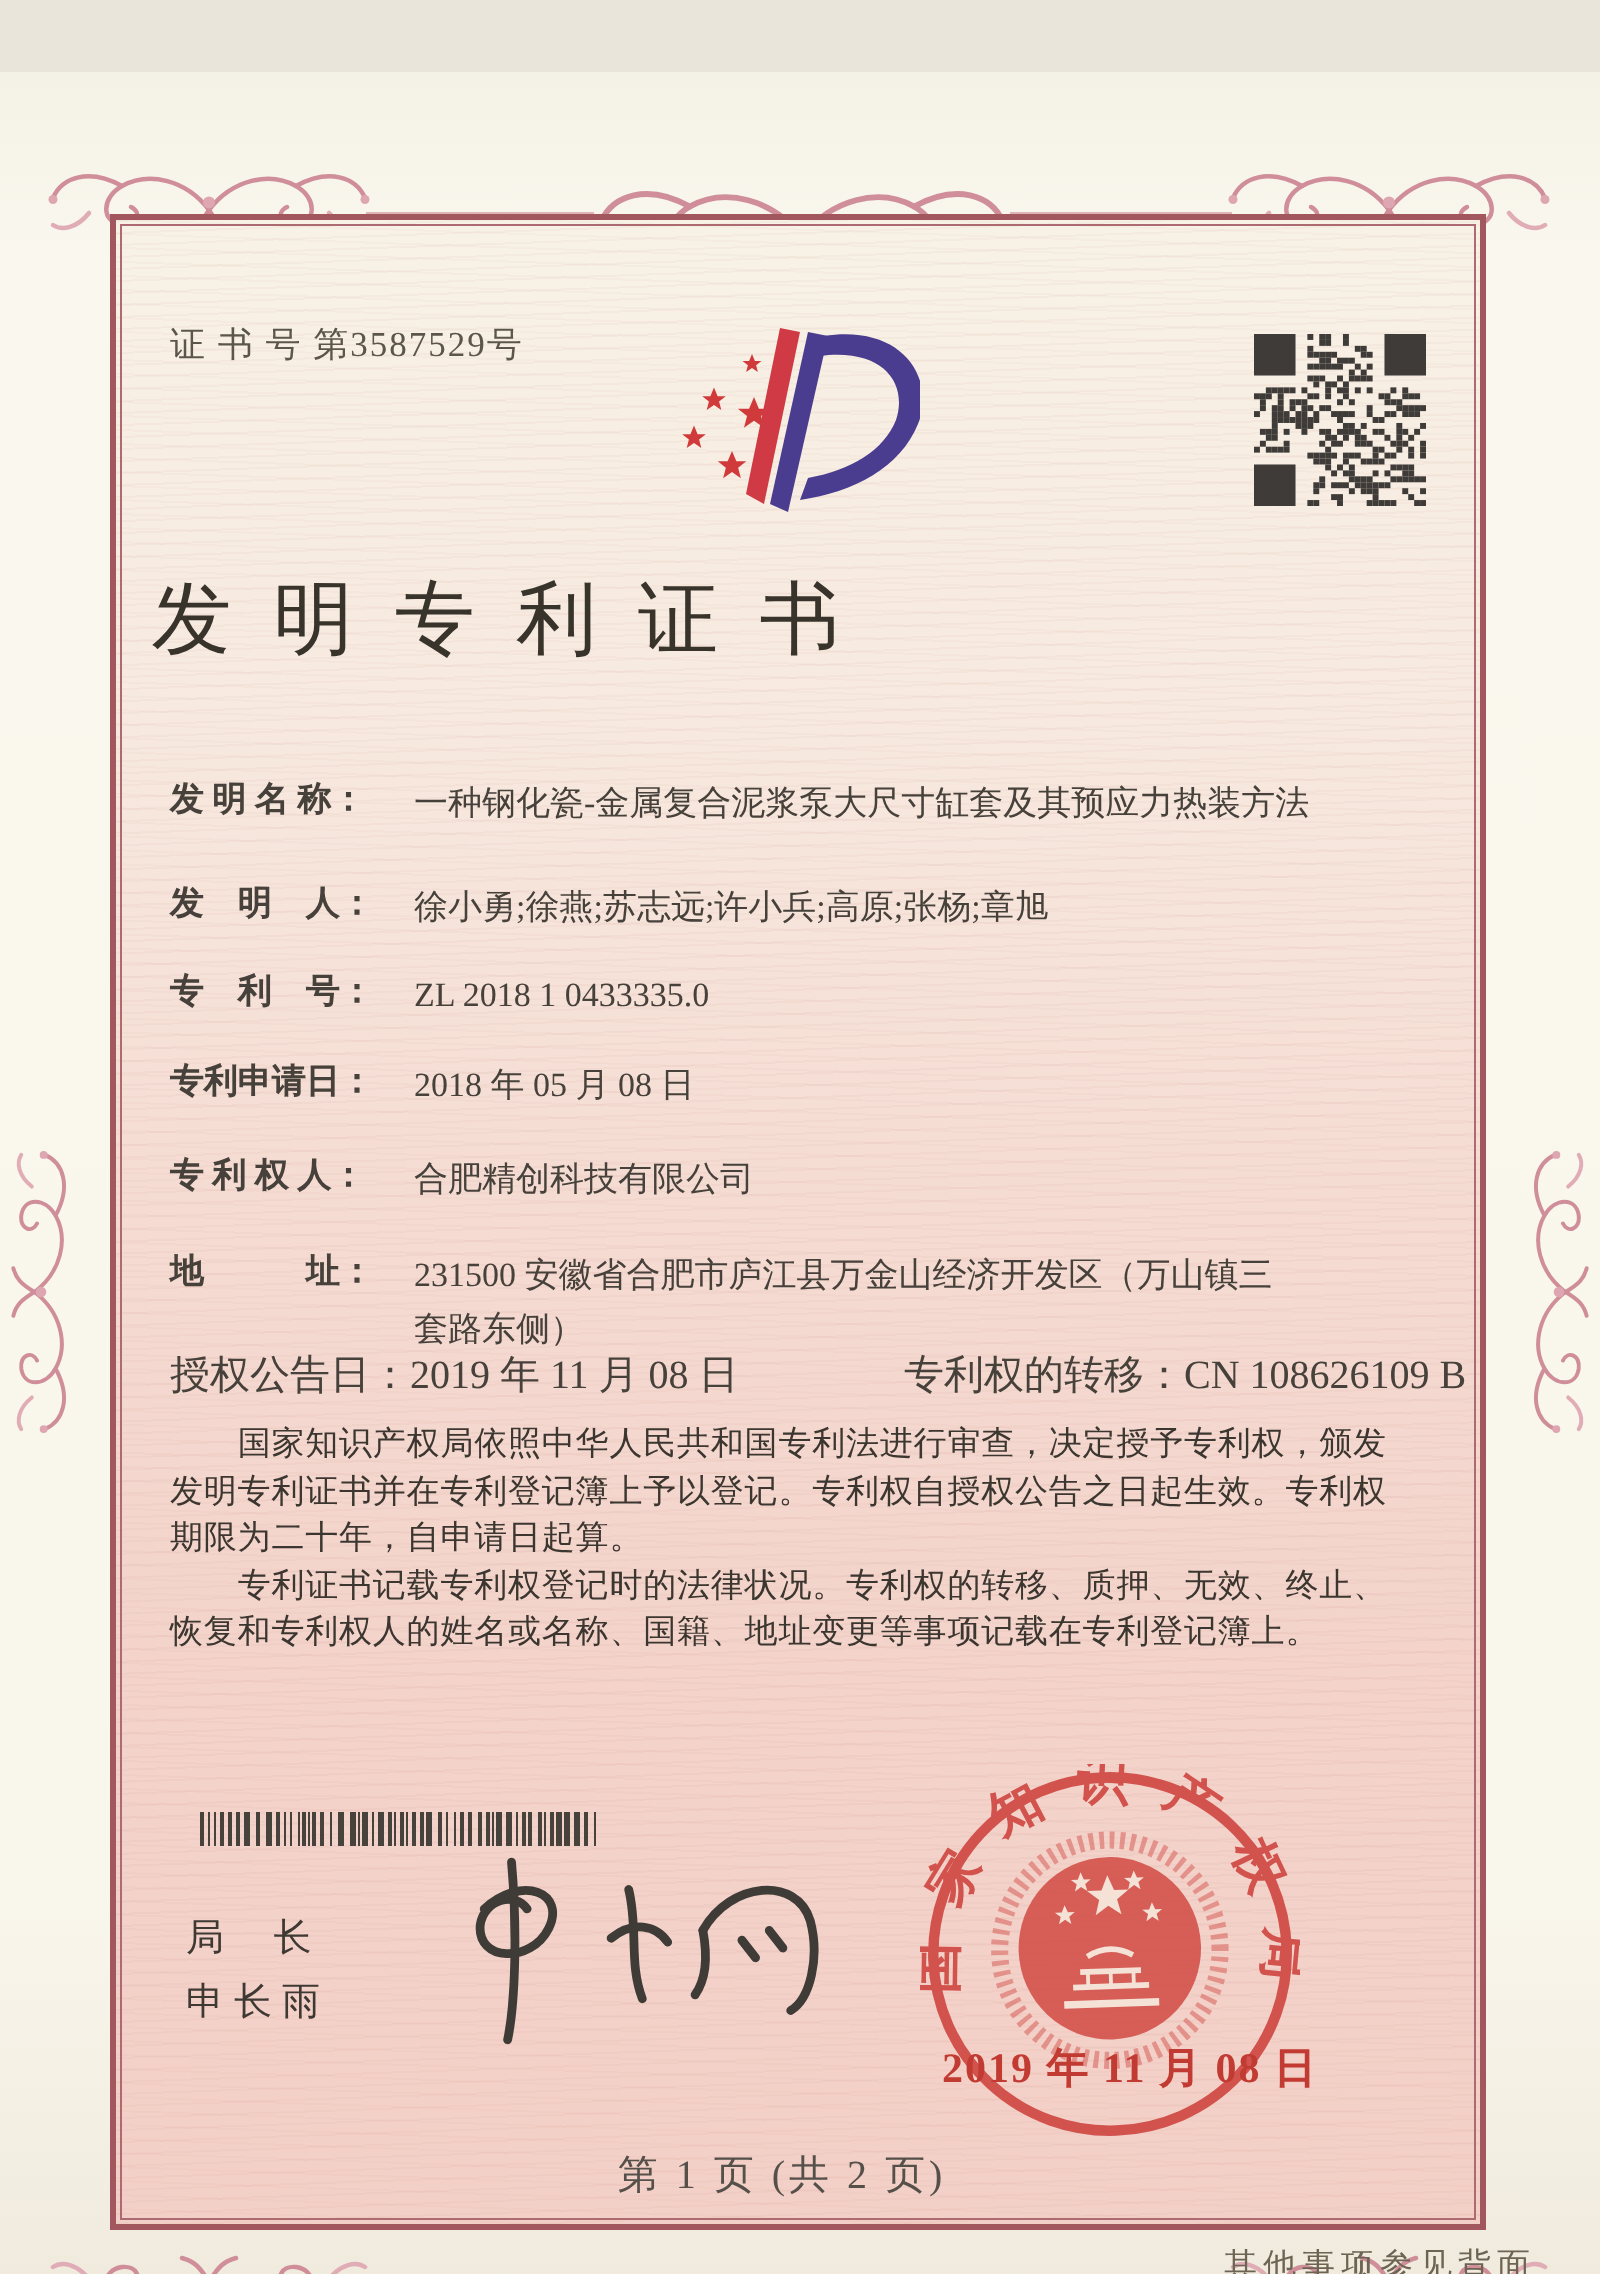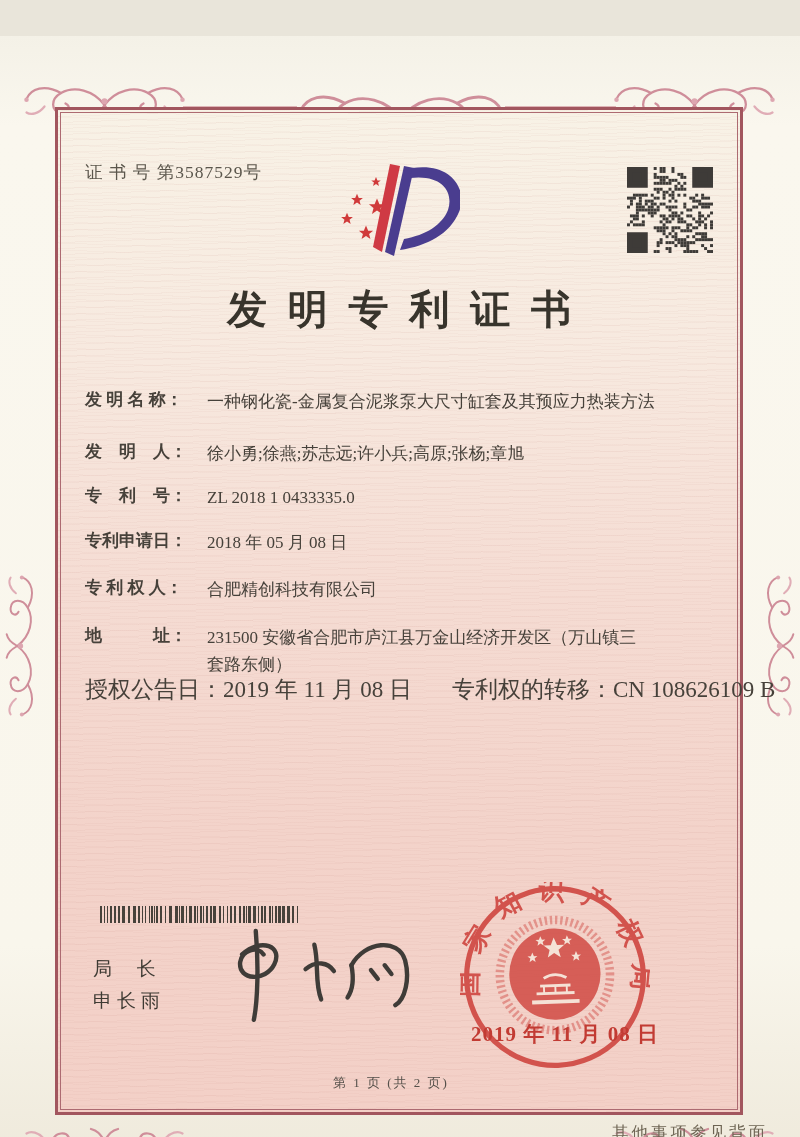--- a/index.html
+++ b/index.html
@@ -24,41 +24,41 @@
   }
   .frame::before{
     content:"";position:absolute;inset:2px;border:1px solid #ad6a71;pointer-events:none;
   }
   .abs{position:absolute;}
   .cert-no{left:85px;top:124px;font-size:17.5px;color:#5b564c;letter-spacing:1px;}
   .logo{left:330px;top:120px;}
   .qr{left:627px;top:131px;}
   .qr rect{fill:#3e3b38;}
   .title{
-    left:55px;top:246px;width:688px;text-align:center;
-    font-size:40px;font-weight:700;color:#38342c;
+    left:55px;top:246px;width:744px;text-align:left;
+    font-size:40px;font-weight:400;color:#38342c;
     letter-spacing:0.52em;text-indent:0.52em;
   }
   .field-row{left:85px;width:630px;font-size:17px;color:#46413a;}
   .flabel{display:inline-block;width:122px;vertical-align:top;white-space:nowrap;font-weight:bold;}
   .fvalue{display:inline-block;width:478px;vertical-align:top;line-height:27px;}
-  .grant-pair{font-size:23px;color:#46413a;white-space:nowrap;}
+  .grant-pair{font-size:20px;color:#46413a;white-space:nowrap;}
   .paras{left:85px;top:674px;width:616px;color:#3b362f;}
   .paras p{margin:0;font-size:16.5px;line-height:23.6px;text-indent:2.05em;letter-spacing:0.4px;}
   .barcode{left:100px;top:870px;}
   .barcode rect{fill:#47423b;}
   .director-title{left:93px;top:920px;font-size:19px;color:#3e3a33;letter-spacing:10px;}
   .director-name{left:93px;top:952px;font-size:19px;color:#3e3a33;letter-spacing:5px;}
   .signature{left:205px;top:888px;}
   .seal{left:460px;top:846px;opacity:0.9;}
   .seal-date{
     left:470px;top:984px;width:190px;text-align:center;
     font-size:21px;font-weight:700;color:#c23b33;letter-spacing:1px;white-space:nowrap;
   }
-  .page-no{left:55px;top:1038px;width:672px;text-align:center;font-size:13px;color:#55504a;letter-spacing:2px;}
+  .page-no{left:55px;top:1038px;width:672px;text-align:center;font-size:20px;color:#55504a;letter-spacing:2px;}
   .back-note{left:0;top:1086px;width:768px;text-align:right;font-size:16.5px;color:#6d6453;letter-spacing:3px;}
   
   .orn{position:absolute;overflow:visible;}
   .orn-tl{left:22px;top:38px;width:165px;height:50px;}
   .orn-tc{left:293px;top:46px;width:216px;height:58px;}
   .orn-tr{left:612px;top:38px;width:165px;height:50px;transform:scaleX(-1);}
   .orn-bl{left:22px;top:1088px;width:165px;height:46px;transform:scaleY(-1);}
   .orn-bc{left:293px;top:1104px;width:216px;height:33px;}
   .orn-br{left:612px;top:1088px;width:165px;height:46px;transform:scale(-1,-1);}
   .orn-l{left:-50px;top:590px;width:145px;height:40px;transform:rotate(90deg);}
@@ -431,20 +431,24 @@
   <div class="abs field-row" style="top:588px">
     <span class="flabel">地　　　址：</span><span class="fvalue" style="width:432px">231500 安徽省合肥市庐江县万金山经济开发区（万山镇三套路东侧）</span>
   </div>
   <div class="abs grant-pair" style="left:85px;top:638px">
     <span>授权公告日：</span><span>2019 年 11 月 08 日</span>
   </div>
   <div class="abs grant-pair" style="left:452px;top:638px">
     <span>专利权的转移：</span><span>CN 108626109 B</span>
   </div>
 
+  <div class="abs paras">
+    <p>国家知识产权局依照中华人民共和国专利法进行审查，决定授予专利权，颁发发明专利证书并在专利登记簿上予以登记。专利权自授权公告之日起生效。专利权期限为二十年，自申请日起算。</p>
+    <p>专利证书记载专利权登记时的法律状况。专利权的转移、质押、无效、终止、恢复和专利权人的姓名或名称、国籍、地址变更等事项记载在专利登记簿上。</p>
+  </div>
 
   <svg class="abs barcode" width="205" height="17" viewBox="0 0 205 17">
     <g id="barcode-bars">
         <rect x="0" y="0" width="2" height="17"></rect>
         <rect x="4" y="0" width="1" height="17"></rect>
         <rect x="7" y="0" width="1" height="17"></rect>
         <rect x="10" y="0" width="2" height="17"></rect>
         <rect x="14" y="0" width="2" height="17"></rect>
         <rect x="18" y="0" width="2" height="17"></rect>
         <rect x="22" y="0" width="3" height="17"></rect>

